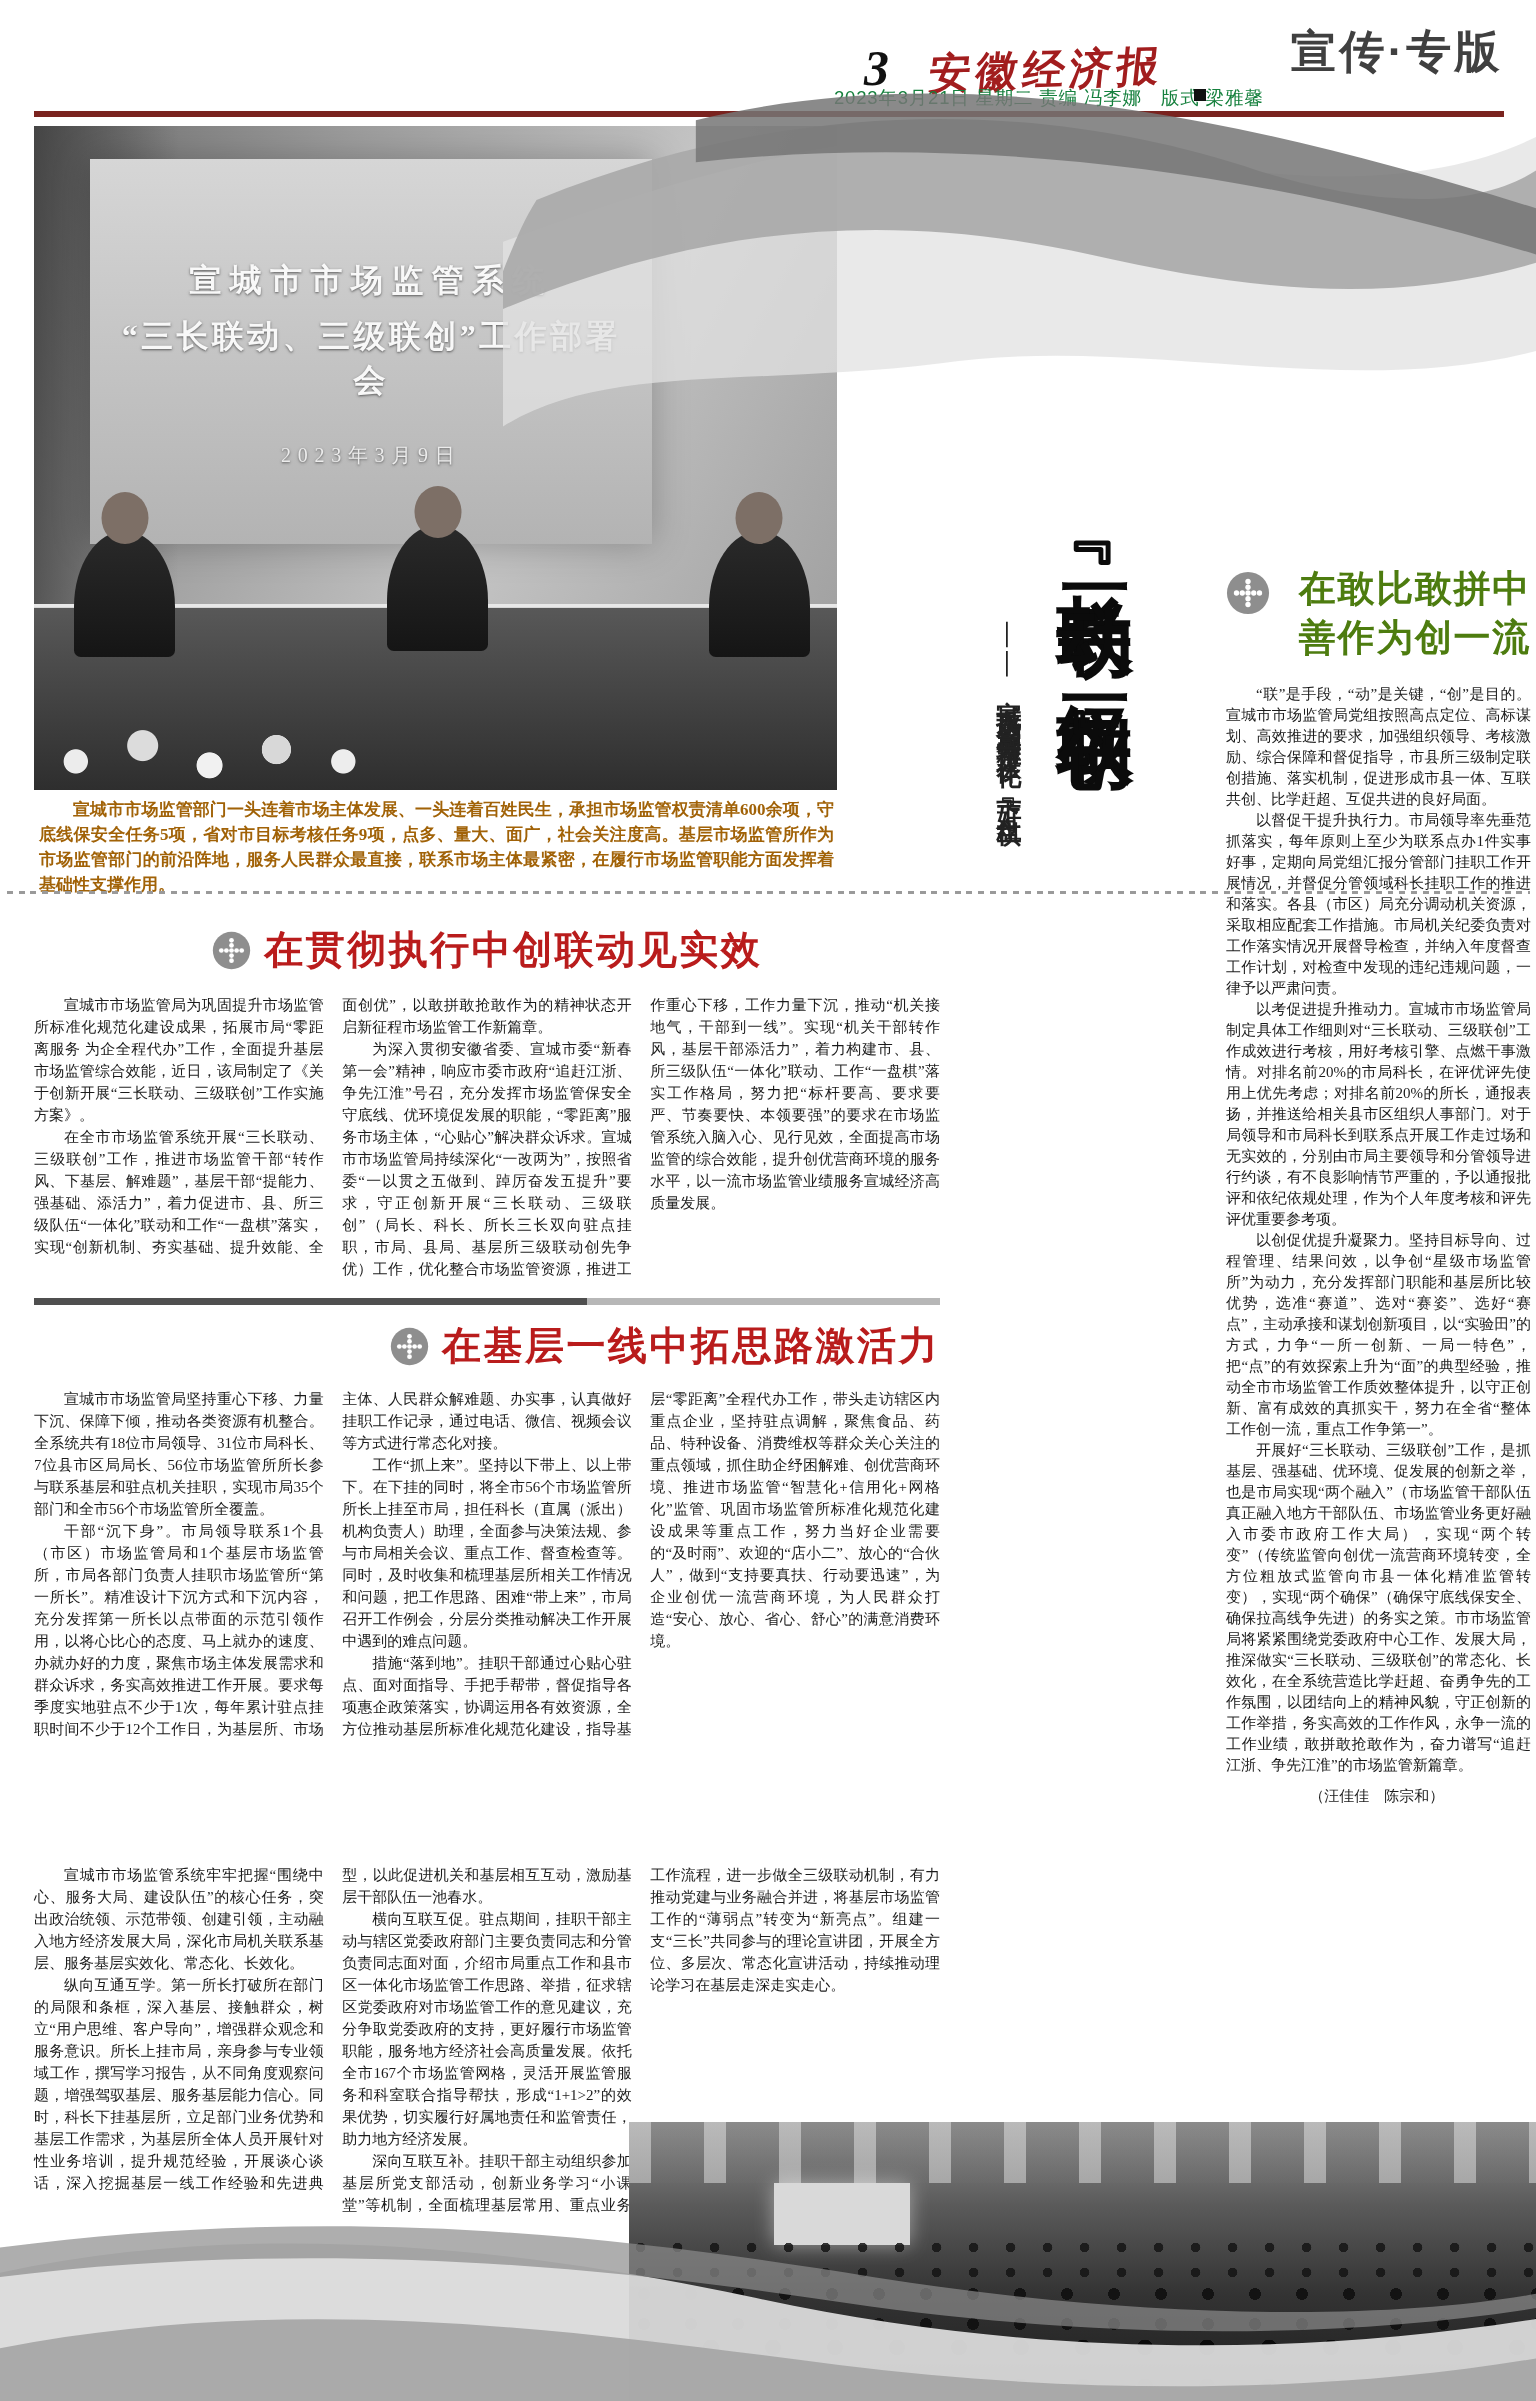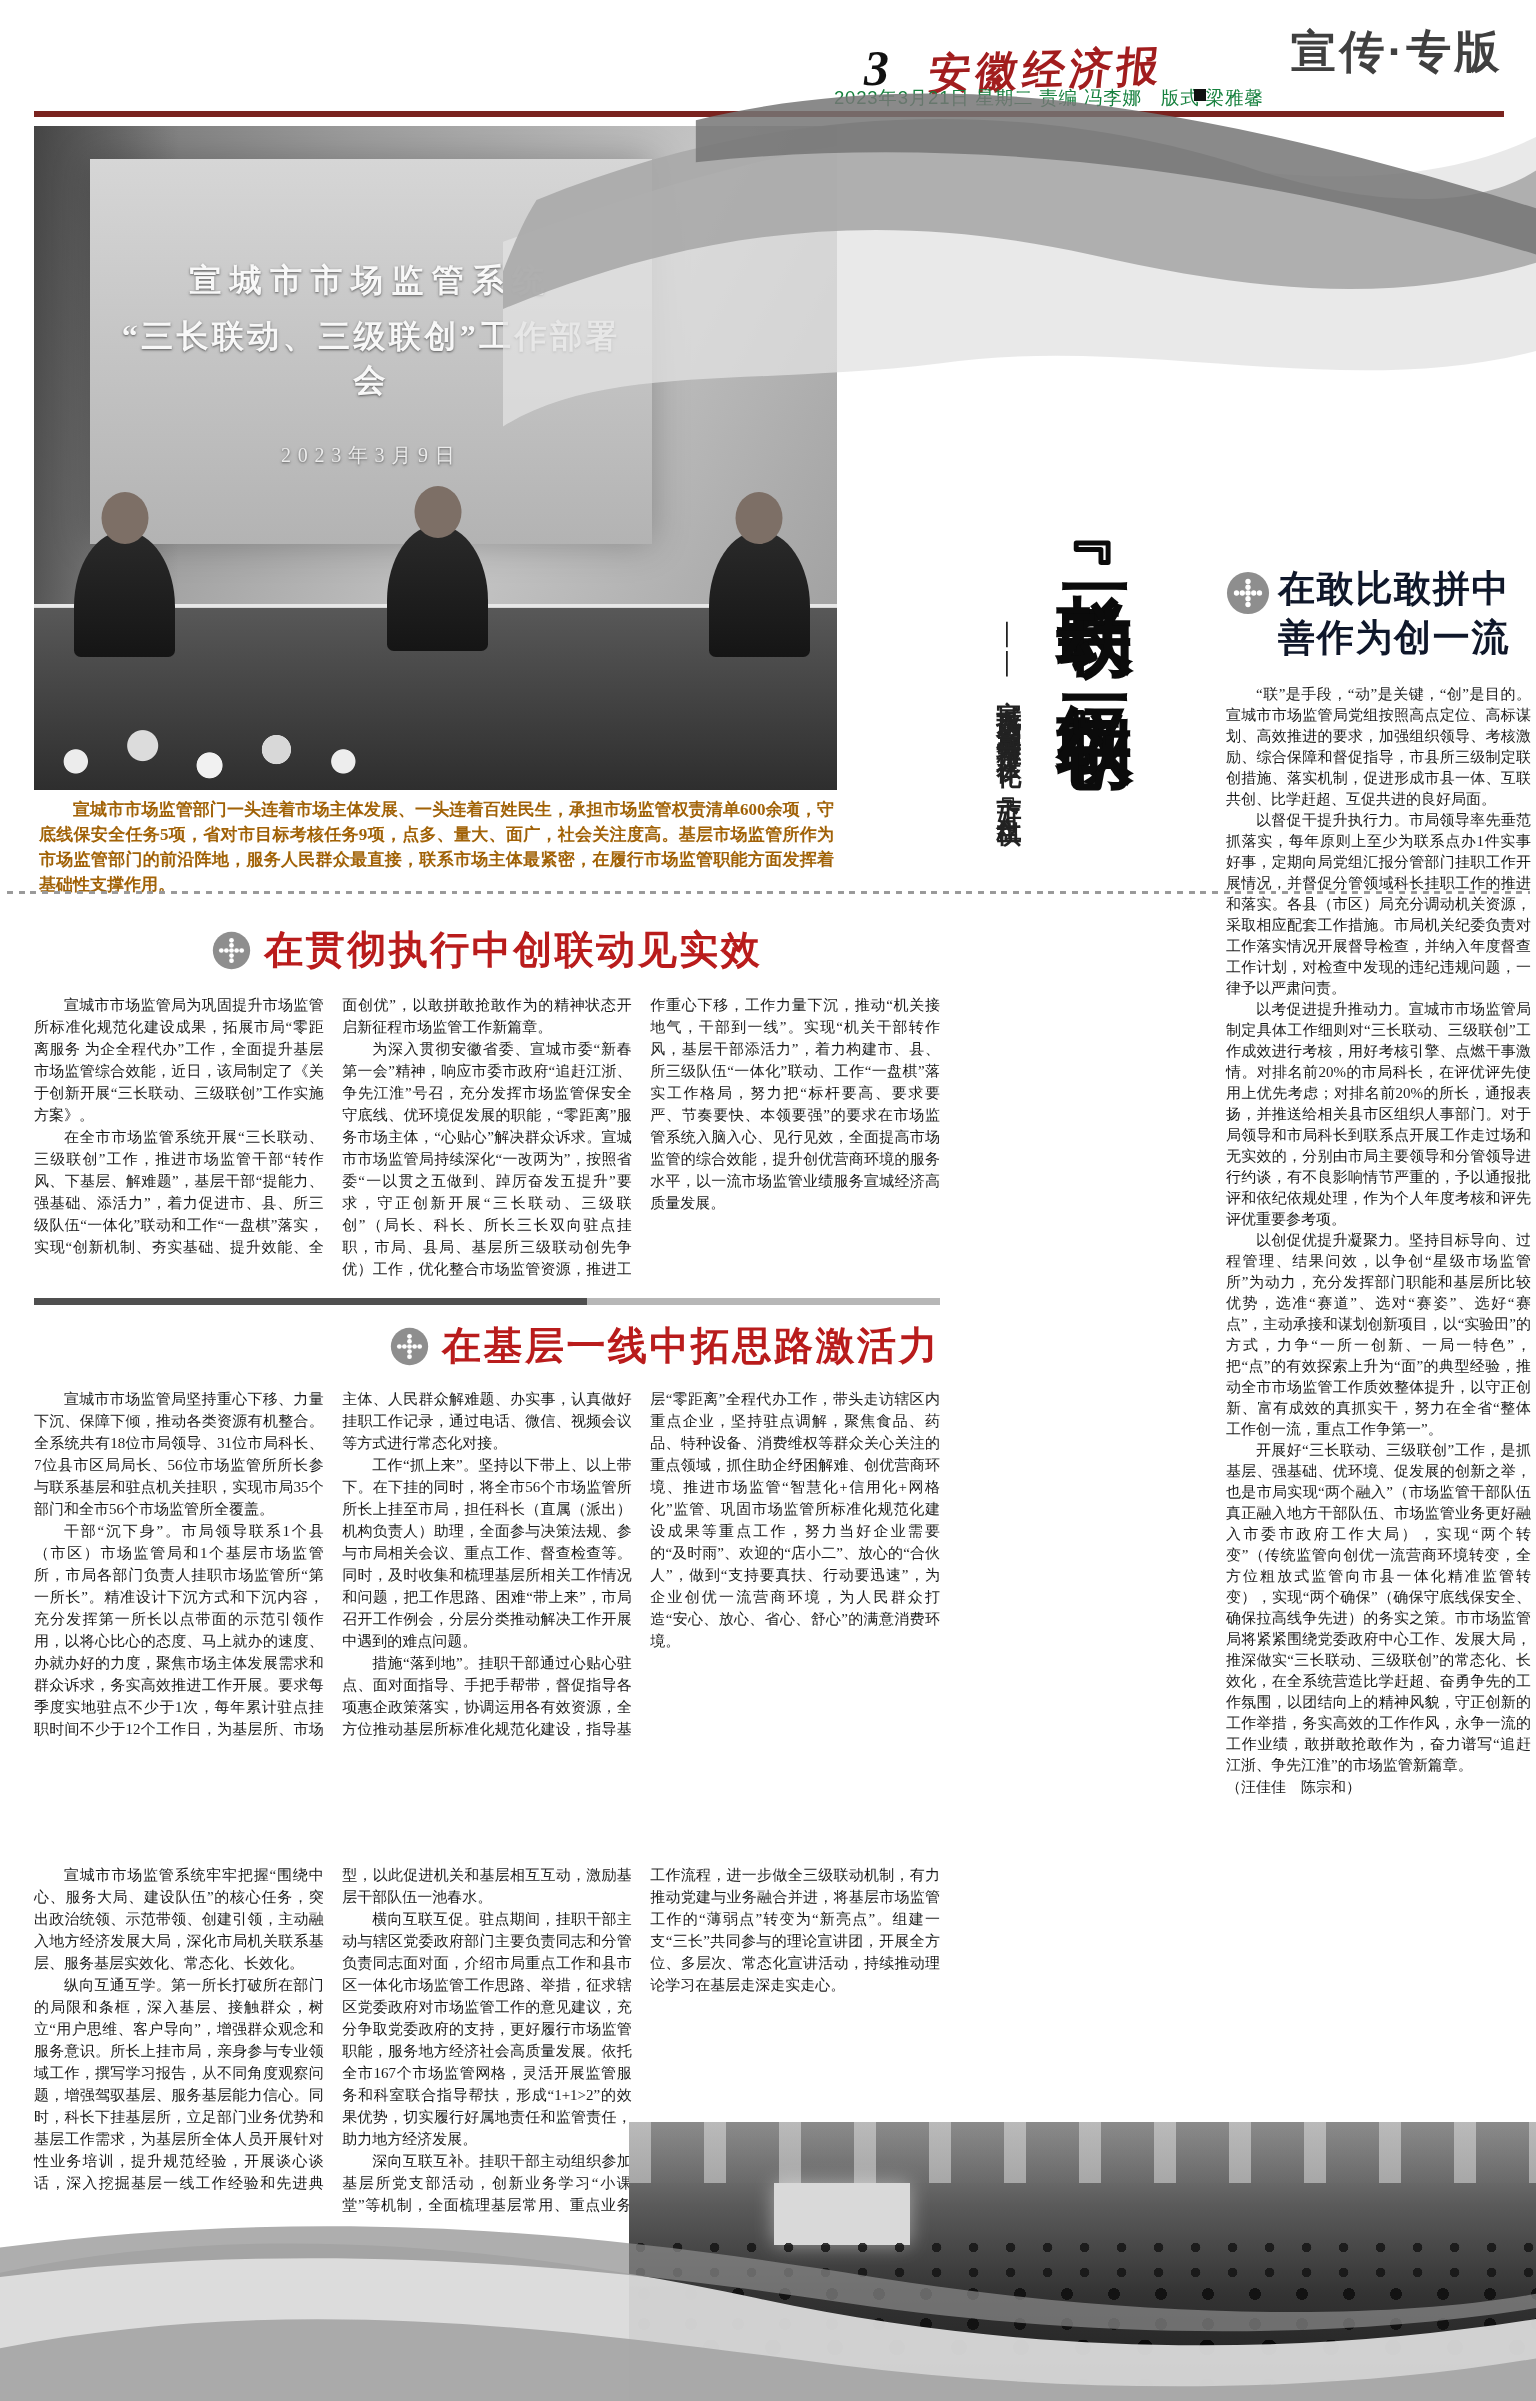--- a/index.html
+++ b/index.html
@@ -65,26 +65,26 @@
   .sec1-head{top:923px;}
   .sec1-cols{top:994px;height:295px;}
   .sec-divider{position:absolute;left:34px;top:1298px;width:906px;height:6.7px;
      background:linear-gradient(90deg,#4f4f4f 0 61%,#b7b7b7 61% 100%);}
   .sec2-head{top:1319px;text-align:right;}
   .sec2-cols{top:1388px;height:361px;}
   .sec3-head{top:1797px;}
   .sec3-cols{top:1864px;height:361px;}
   
   .side-art{position:absolute;left:1226px;top:564px;width:305px;z-index:5;}
-  .side-head{position:relative;padding-left:52px;text-align:left;font-size:37px;font-weight:900;
-     line-height:49px;letter-spacing:1.7px;color:#0f172a;}
+  .side-head{position:relative;padding-left:52px;text-align:right;font-size:37px;font-weight:900;
+     line-height:49px;letter-spacing:1.7px;color:#4d7c0f;}
   .side-head .badge{position:absolute;left:0px;top:6.7px;}
   .side-body{margin-top:22px;font-size:15px;line-height:21px;text-align:justify;color:#1b1b1b;}
   .side-body p{margin:0;text-indent:2em;}
-  .byline{margin-top:1px;text-align:left;font-size:15px;padding-right:3.4px;}
+  .byline{margin-top:10px;text-align:center;font-size:15px;padding-right:3.4px;}
   
   .bottom-photo{position:absolute;left:629px;top:2122px;width:908px;height:279px;overflow:hidden;
      background:linear-gradient(180deg,#8d8d8d 0%,#5a5a5a 30%,#333 62%,#1d1d1d 100%);z-index:1;}
   .bp-lights{position:absolute;left:0;top:0;width:100%;height:22%;
      background:repeating-linear-gradient(90deg,rgba(230,230,230,.5) 0 22px,rgba(120,120,120,.1) 22px 75px);}
   .bp-screen{position:absolute;left:16%;top:22%;width:15%;height:22%;background:#d9d9d9;box-shadow:0 0 20px rgba(255,255,255,.45);}
   .bp-crowd{position:absolute;left:0;width:100%;}
   .bp-crowd.r1{top:42%;height:18%;background:radial-gradient(circle 6.7px at 11.7px 8.4px,#141414 70%,transparent 72%);background-size:37px 25px;opacity:.85;}
   .bp-crowd.r2{top:58%;height:20%;background:radial-gradient(circle 8.4px at 15px 10px,#0f0f0f 70%,transparent 72%);background-size:47px 30px;opacity:.9;}
   .bp-crowd.r3{top:76%;height:24%;background:radial-gradient(circle 11px at 20px 13.4px,#0a0a0a 70%,transparent 72%);background-size:62px 39px;}

